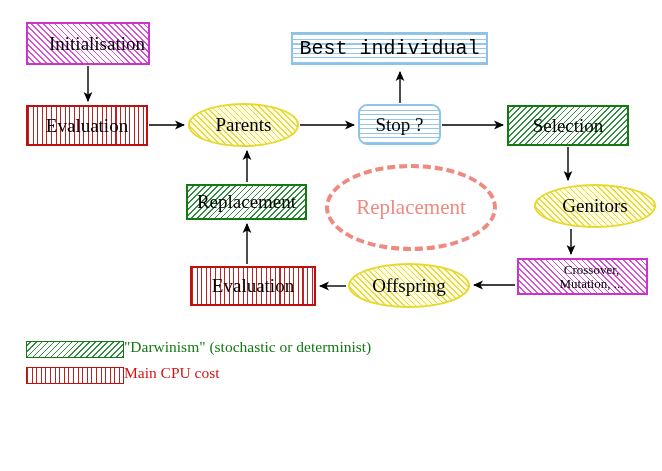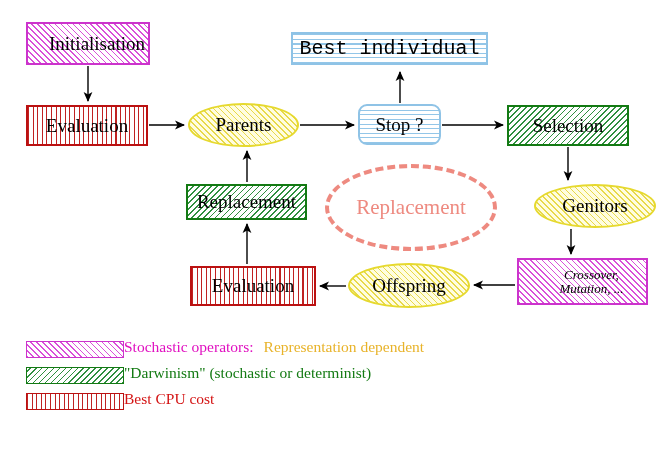--- a/index.html
+++ b/index.html
@@ -173,32 +173,28 @@
       <div class="node box fill-blue" style="left: 291px; top: 32px; width: 197px; height: 33px; font-size: 20px; font-family: Liberation Mono, monospace;"><span>Best individual</span></div>
       <div class="node box fill-red" style="left: 26px; top: 105px; width: 122px; height: 41px; font-size: 19px;"><span>Evaluation</span></div>
       <div class="node ellipse fill-yellow" style="left: 188px; top: 103px; width: 111px; height: 44px; font-size: 19px;"><span>Parents</span></div>
       <div class="node rounded fill-blue" style="left: 358px; top: 104px; width: 83px; height: 41px; font-size: 19px;"><span>Stop ?</span></div>
       <div class="node box fill-green" style="left: 507px; top: 105px; width: 122px; height: 41px; font-size: 19px;"><span>Selection</span></div>
       <div class="node box fill-green" style="left: 186px; top: 184px; width: 121px; height: 36px; font-size: 19px;"><span>Replacement</span></div>
       <div class="node ellipse fill-none-dashed" style="left: 325px; top: 164px; width: 172px; height: 87px; font-size: 21px;"><span>Replacement</span></div>
       <div class="node ellipse fill-yellow" style="left: 534px; top: 184px; width: 122px; height: 44px; font-size: 19px;"><span>Genitors</span></div>
       <div class="node box fill-red" style="left: 190px; top: 266px; width: 126px; height: 40px; font-size: 19px;"><span>Evaluation</span></div>
       <div class="node ellipse fill-yellow" style="left: 348px; top: 263px; width: 122px; height: 45px; font-size: 19px;"><span>Offspring</span></div>
-      <div class="node box fill-magenta" style="left: 517px; top: 258px; width: 131px; height: 47px; font-size: 13px; font-style: italic;"><span>Crossover,
+      <div class="node box fill-magenta" style="left: 517px; top: 258px; width: 131px; height: 37px; font-size: 13px;"><span>Crossover,
 Mutation, ...</span></div>
     </div>
 
   <div id="legend">
-      <div class="legend-row">
-        <div class="swatch fill-magenta"></div>
-        <div class="legend-text"><span class="seg1" style="color: rgb(224, 16, 192);">Stochastic operators:</span><span class="seg2" style="color: rgb(232, 179, 42);">Representation dependent</span></div>
-      </div>
       <div class="legend-row">
         <div class="swatch fill-green"></div>
         <div class="legend-text"><span class="seg1" style="color: rgb(19, 122, 19);">"Darwinism" (stochastic or determinist)</span></div>
       </div>
       <div class="legend-row">
         <div class="swatch fill-red"></div>
-        <div class="legend-text"><span class="seg1" style="color: rgb(212, 20, 20);">Best CPU cost</span></div>
+        <div class="legend-text"><span class="seg1" style="color: rgb(212, 20, 20);">Main CPU cost</span></div>
       </div>
     </div>
 
 </div>
 
 </body></html>

